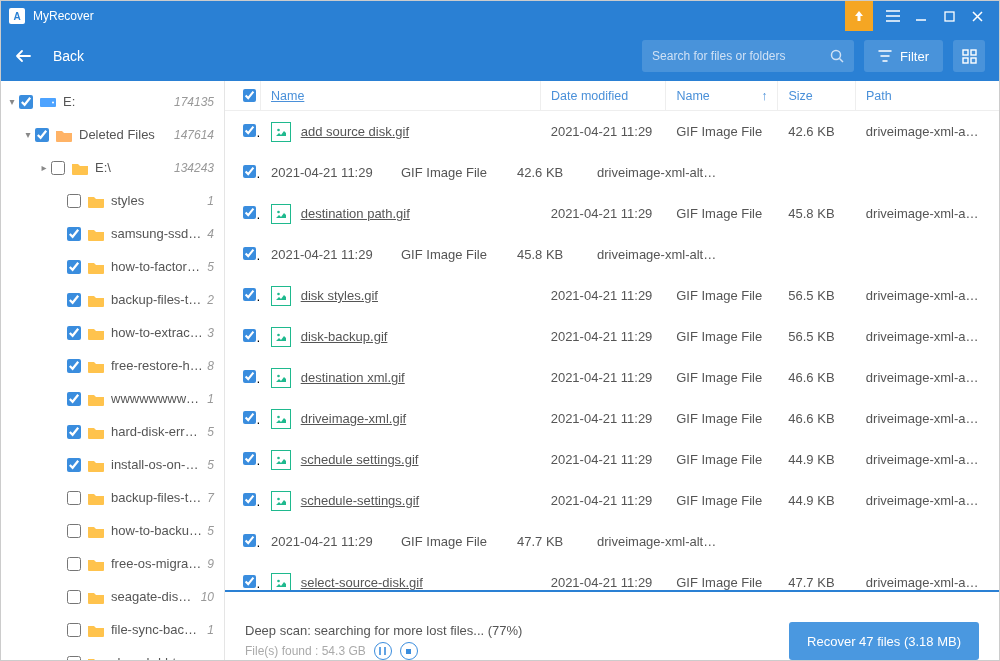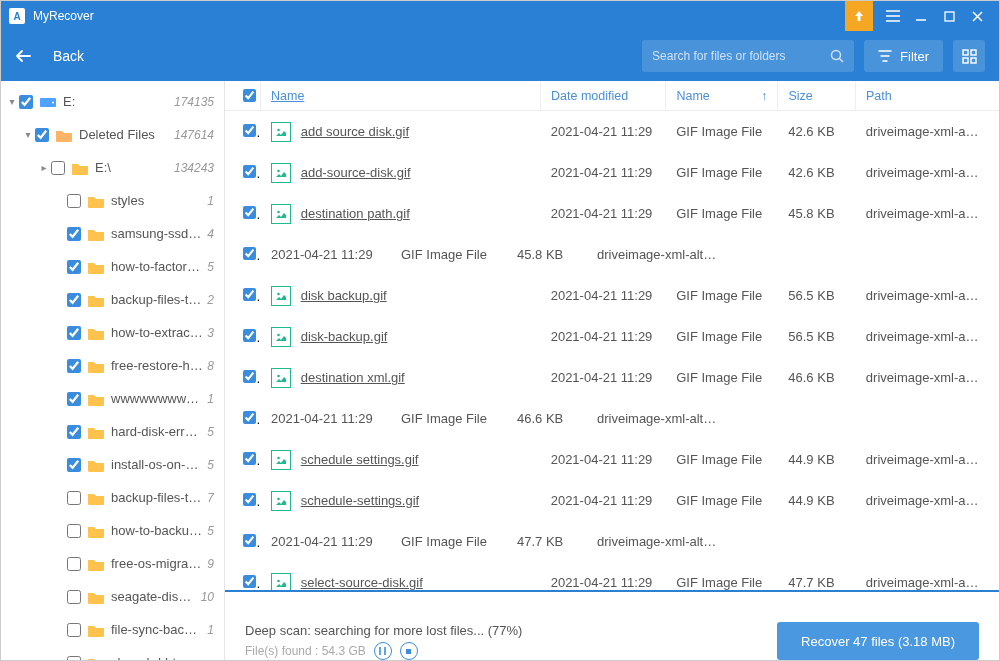--- a/index.html
+++ b/index.html
@@ -54,21 +54,21 @@
 .file-row .cell { padding: 0 10px; white-space: nowrap; overflow: hidden; text-overflow: ellipsis; }
 .file-row .col-name { display: flex; align-items: center; gap: 10px; }
 .file-thumb { width: 20px; height: 20px; border: 1.5px solid #1fb98e; display: flex; align-items: center; justify-content: center; flex-shrink: 0; }
 .file-thumb svg { display: block; }
 
 
 .footer { height: 70px; border-top: 2px solid #2a80d4; display: flex; align-items: flex-end; padding: 0 20px; background: #fff; }
 .footer .scan-info { flex: 1; font-size: 13px; color: #555; }
 .footer .scan-info .sub { color: #aaa; font-size: 12px; margin-top: 4px; display: flex; align-items: center; gap: 8px; }
 .footer .ctrl { width: 18px; height: 18px; border: 1.5px solid #3a8dde; border-radius: 50%; display: inline-flex; align-items: center; justify-content: center; color: #3a8dde; cursor: pointer; }
-.footer .recover { height: 38px; padding: 0 24px; background: #4a98e0; color: #fff; border: none; border-radius: 3px; font-size: 13px; cursor: pointer; }
+.footer .recover { height: 38px; padding: 0 18px; background: #4a98e0; color: #fff; border: none; border-radius: 3px; font-size: 13px; cursor: pointer; }
 
 input[type=checkbox] { accent-color: #3a8dde; cursor: pointer; }
 
 ::-webkit-scrollbar { width: 8px; }
 ::-webkit-scrollbar-thumb { background: #ccc; border-radius: 4px; }
 </style>
 </head>
 <body>
 
 <div class="app">
@@ -335,29 +335,20 @@
               </span>
               <span>add source disk.gif</span>
             </div>
             <div class="cell col-date">2021-04-21 11:29</div>
             <div class="cell col-type">GIF Image File</div>
             <div class="cell col-size">42.6 KB</div>
             <div class="cell col-path">driveimage-xml-alternati...</div>
           </div>
           <div class="file-row">
             <div class="cell col-check"><input type="checkbox" checked="" style=""></div>
-            <div class="cell col-name">
-              <span class="file-thumb">
-                <svg width="12" height="10" viewBox="0 0 12 10">
-                  <circle cx="3.5" cy="3" r="1.3" fill="#1fb98e"></circle>
-                  <path d="M1 9l3-3 2 2 3-4 2 2v3z" fill="#1fb98e"></path>
-                </svg>
-              </span>
-              <span>add-source-disk.gif</span>
-            </div>
             <div class="cell col-date">2021-04-21 11:29</div>
             <div class="cell col-type">GIF Image File</div>
             <div class="cell col-size">42.6 KB</div>
             <div class="cell col-path">driveimage-xml-alternati...</div>
           </div>
           <div class="file-row">
             <div class="cell col-check"><input type="checkbox" checked="" style=""></div>
             <div class="cell col-name">
               <span class="file-thumb">
                 <svg width="12" height="10" viewBox="0 0 12 10">
@@ -381,21 +372,21 @@
           </div>
           <div class="file-row">
             <div class="cell col-check"><input type="checkbox" checked="" style=""></div>
             <div class="cell col-name">
               <span class="file-thumb">
                 <svg width="12" height="10" viewBox="0 0 12 10">
                   <circle cx="3.5" cy="3" r="1.3" fill="#1fb98e"></circle>
                   <path d="M1 9l3-3 2 2 3-4 2 2v3z" fill="#1fb98e"></path>
                 </svg>
               </span>
-              <span>disk backup.gif</span>
+              <span>disk styles.gif</span>
             </div>
             <div class="cell col-date">2021-04-21 11:29</div>
             <div class="cell col-type">GIF Image File</div>
             <div class="cell col-size">56.5 KB</div>
             <div class="cell col-path">driveimage-xml-alternati...</div>
           </div>
           <div class="file-row">
             <div class="cell col-check"><input type="checkbox" checked="" style=""></div>
             <div class="cell col-name">
               <span class="file-thumb">
@@ -422,20 +413,29 @@
               </span>
               <span>destination xml.gif</span>
             </div>
             <div class="cell col-date">2021-04-21 11:29</div>
             <div class="cell col-type">GIF Image File</div>
             <div class="cell col-size">46.6 KB</div>
             <div class="cell col-path">driveimage-xml-alternati...</div>
           </div>
           <div class="file-row">
             <div class="cell col-check"><input type="checkbox" checked="" style=""></div>
+            <div class="cell col-name">
+              <span class="file-thumb">
+                <svg width="12" height="10" viewBox="0 0 12 10">
+                  <circle cx="3.5" cy="3" r="1.3" fill="#1fb98e"></circle>
+                  <path d="M1 9l3-3 2 2 3-4 2 2v3z" fill="#1fb98e"></path>
+                </svg>
+              </span>
+              <span>driveimage-xml.gif</span>
+            </div>
             <div class="cell col-date">2021-04-21 11:29</div>
             <div class="cell col-type">GIF Image File</div>
             <div class="cell col-size">46.6 KB</div>
             <div class="cell col-path">driveimage-xml-alternati...</div>
           </div>
           <div class="file-row">
             <div class="cell col-check"><input type="checkbox" checked="" style=""></div>
             <div class="cell col-name">
               <span class="file-thumb">
                 <svg width="12" height="10" viewBox="0 0 12 10">

